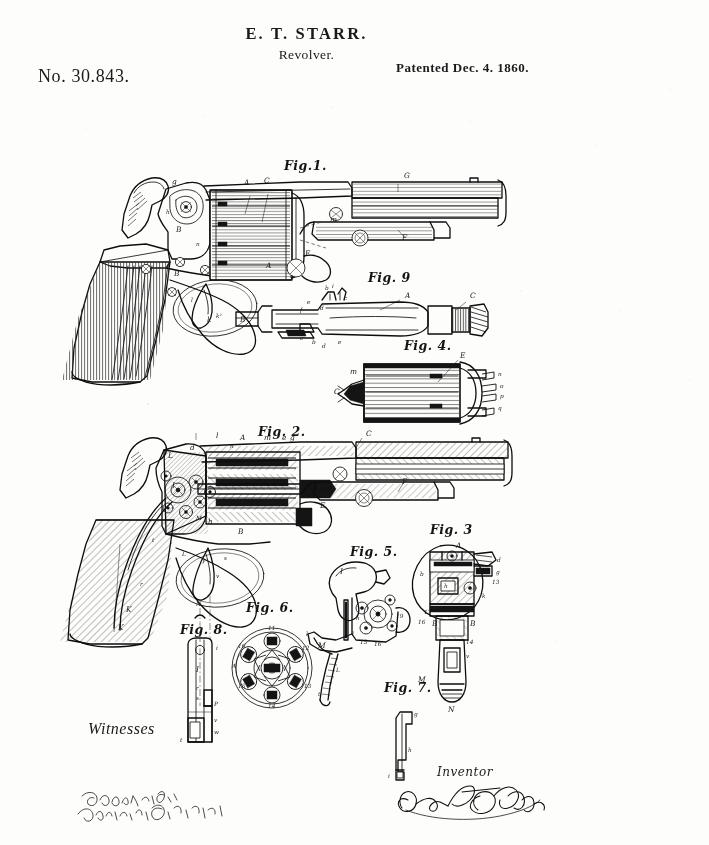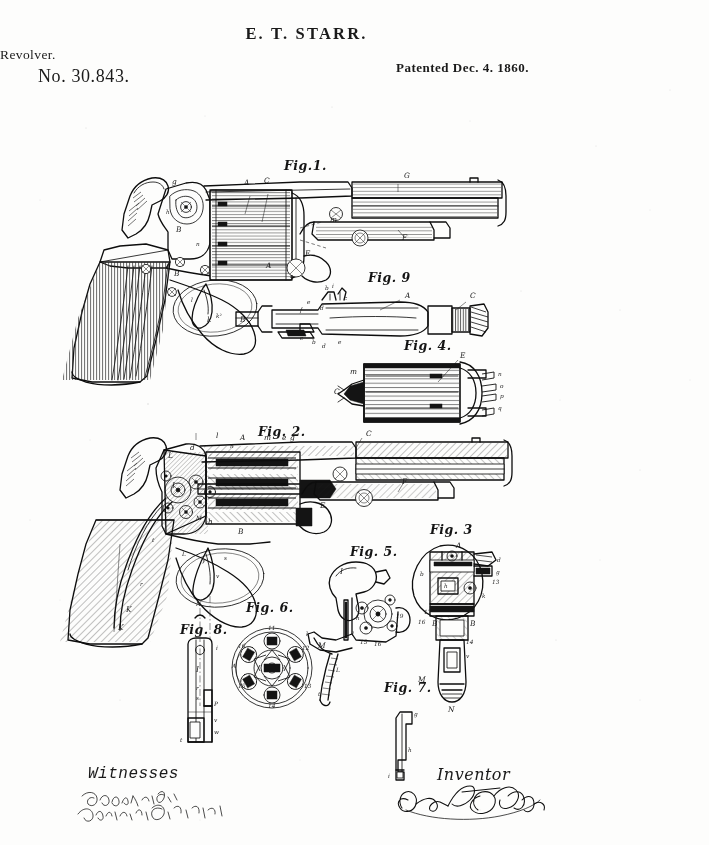--- a/index.html
+++ b/index.html
@@ -11,31 +11,31 @@
   #sheet{
     position:absolute;inset:0;width:613px;height:845px;
     background:#fdfdfc;
   }
   .hdr{position:absolute;color:#1a1a1a;letter-spacing:.5px;}
   #title-name{
     left:0;right:0;top:24px;text-align:center;
     font-size:16.5px;font-weight:700;letter-spacing:2.2px;
   }
   #title-subject{
-    left:0;right:0;top:47px;
+    left:0;right:0;top:47px;text-align:center;
     font-size:13.5px;letter-spacing:.4px;
   }
   #patent-number{ left:38px;top:66px;font-size:18px;letter-spacing:.6px;}
   #patent-date{ left:396px;top:60px;font-size:13px;letter-spacing:.5px;font-weight:bold;}
   #witness-label{
-    left:88px;top:765px;font-size:16px;font-style:italic;
-    font-family:Liberation Mono, monospace; letter-spacing:.5px;
+    left:88px;top:720px;font-size:16px;font-style:italic;
+    font-family:Liberation Serif, serif; letter-spacing:.5px;
   }
   #inventor-label{
-    left:437px;top:765px;font-size:16px;font-style:italic;
+    left:437px;top:765px;font-size:12px;font-style:italic;
     font-family:"DejaVu Serif", serif; letter-spacing:.5px;
   }
   svg{display:block;}
   #art{position:absolute;left:0;top:0;}
   .ln{fill:none;stroke:#141414;stroke-width:.85;stroke-linecap:round;stroke-linejoin:round;}
   .lnT{fill:none;stroke:#141414;stroke-width:.5;}
   .lnB{fill:none;stroke:#0d0d0d;stroke-width:1.3;stroke-linecap:round;stroke-linejoin:round;}
   .fillw{fill:#fdfdfc;stroke:#141414;stroke-width:.85;}
   .fillk{fill:#141414;stroke:#141414;stroke-width:.5;}
   .dash{fill:none;stroke:#222;stroke-width:.6;stroke-dasharray:3.5 2.5;}

